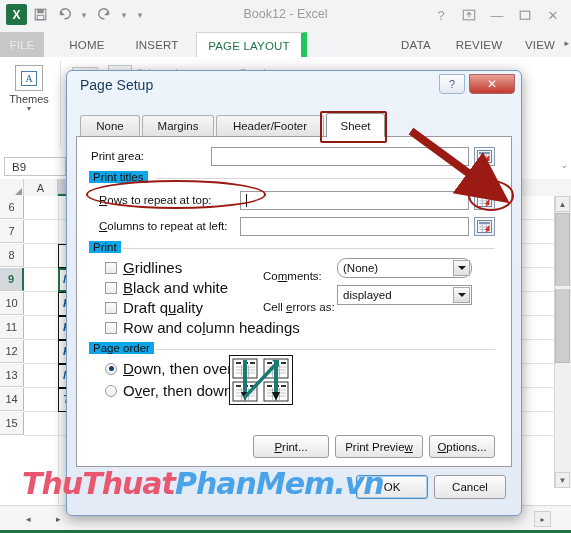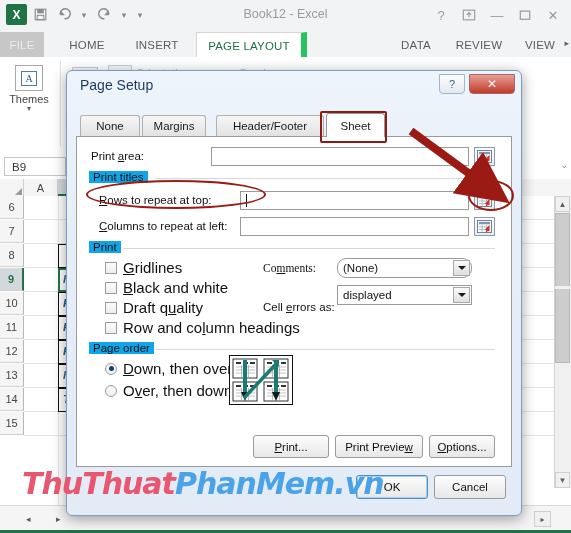--- a/index.html
+++ b/index.html
@@ -328,21 +328,21 @@
     <div class="dlg-tb">
       <div class="dlg-title">Page Setup</div>
       <div class="dlg-help">?</div>
       <div class="dlg-close">✕</div>
     </div>
 
     <div class="dlg-body">
 
       <div class="tabstrip">
         <div class="tab" style="left:0;width:60px;">None</div>
-        <div class="tab" style="left:62px;width:64px;">Margins</div>
+        <div class="tab" style="left:62px;width:72px;">Margins</div>
         <div class="tab" style="left:136px;width:108px;">Header/Footer</div>
         <div class="tab active" style="left:246px;width:59px;">Sheet</div>
       </div>
       <div class="tab-hl" style="left:244px;top:-2px;width:63px;height:28px;"></div>
 
       <div class="panel">
 
         <div class="lbl" style="left:14px;top:13px;">Print <u>a</u>rea:</div>
         <div class="tfield" style="left:134px;top:10px;width:258px;"></div>
         <div class="rngbtn" style="left:397px;top:10px;">
@@ -399,21 +399,21 @@
         </div>
         <div class="cbrow" style="left:28px;top:162px;">
           <span class="cb"></span>
           <span class="cb-lbl">Draft q<u>u</u>ality</span>
         </div>
         <div class="cbrow" style="left:28px;top:182px;">
           <span class="cb"></span>
           <span class="cb-lbl">Row and co<u>l</u>umn headings</span>
         </div>
 
-        <div class="lbl" style="left:186px;top:125px;font-family:Liberation Serif, serif;">Co<u>m</u>ments:</div>
+        <div class="lbl" style="left:186px;top:133px;">Co<u>m</u>ments:</div>
         <div class="ddl" style="left:260px;top:121px;width:135px;border-radius:9px;">
           <span>(None)</span>
           <span class="arrowbx">
               <i></i>
             </span>
         </div>
 
         <div class="lbl" style="left:186px;top:152px;margin-top:12px;">Cell <u>e</u>rrors as:</div>
         <div class="ddl" style="left:260px;top:148px;width:135px;">
           <span>displayed</span>

